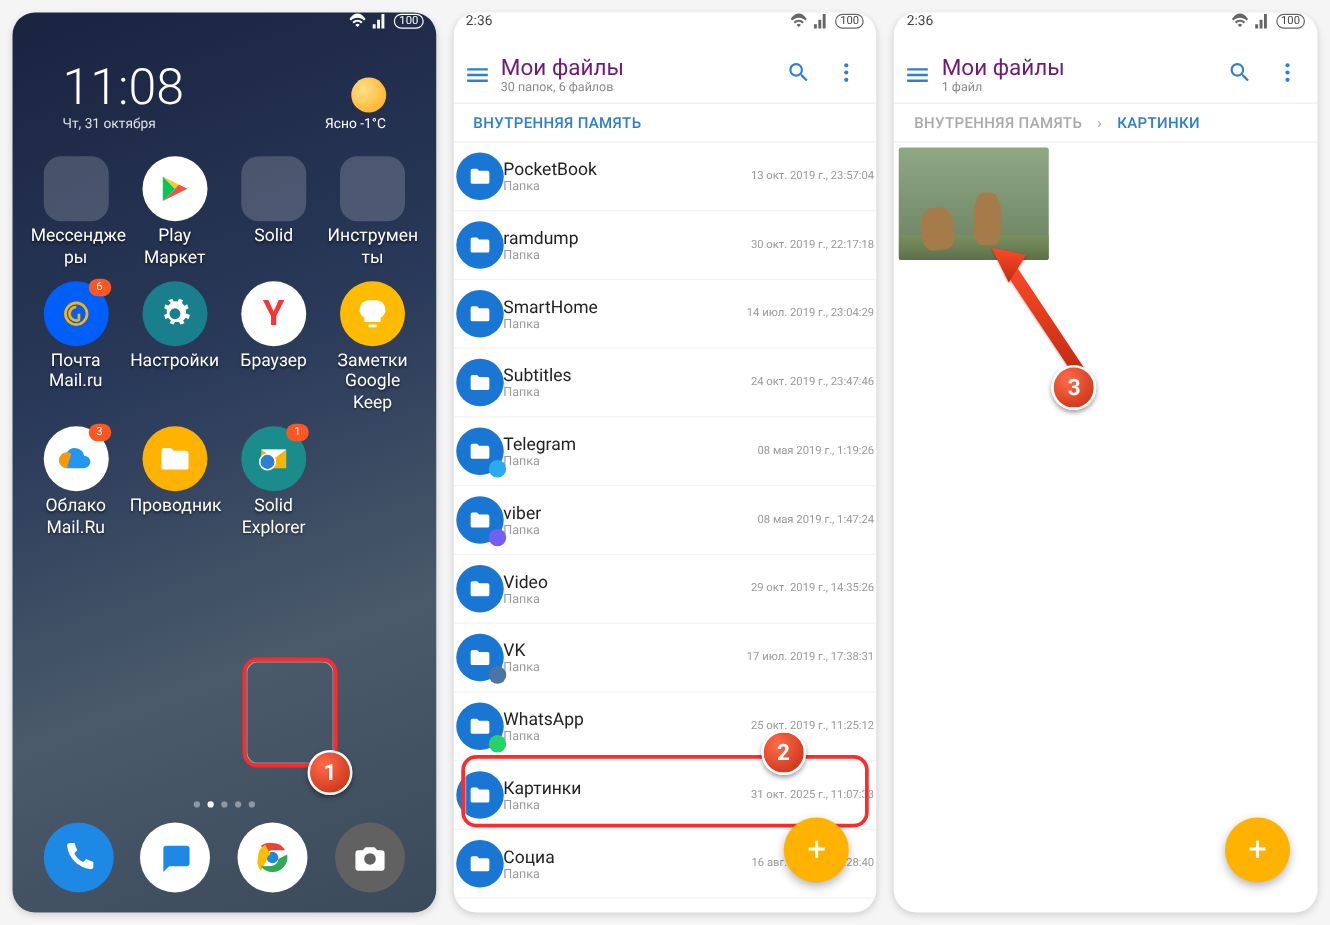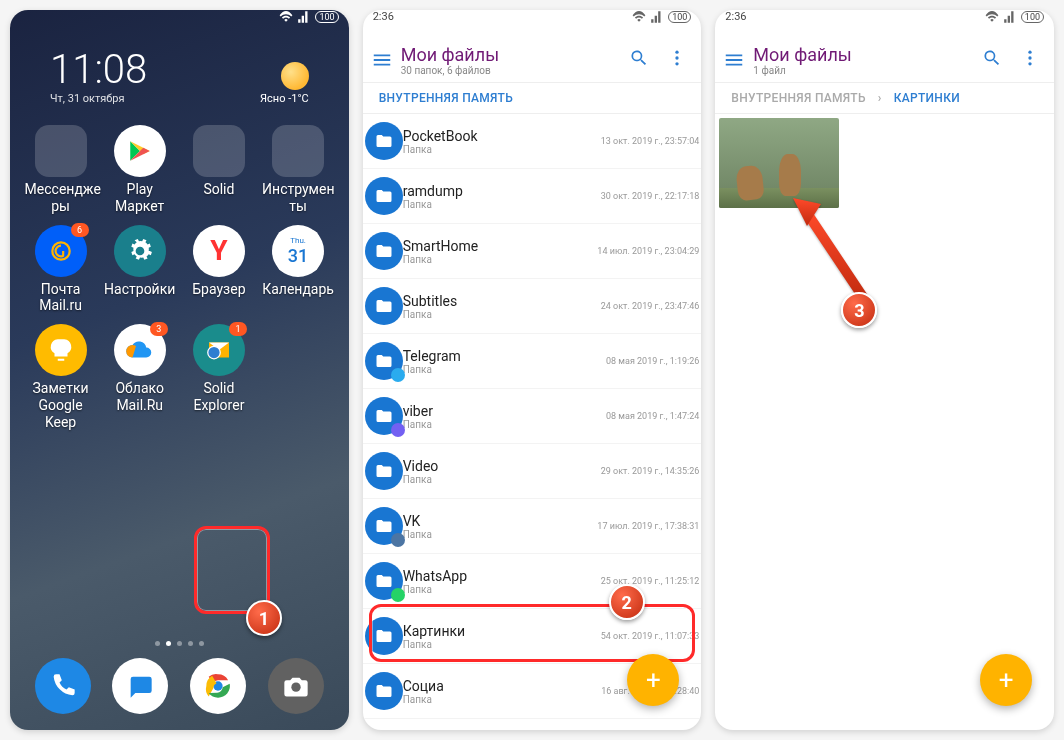--- a/index.html
+++ b/index.html
@@ -150,47 +150,46 @@
         </div>
         <div class="app-lbl">Настройки</div>
       </div>
       <div class="app">
         <div class="app-ico" style="background: rgb(255, 255, 255);">
           <span style="color:#f33;font-weight:bold;font-size:28px">Y</span>
         </div>
         <div class="app-lbl">Браузер</div>
       </div>
       <div class="app">
-        <div class="app-ico" style="background: rgb(255, 255, 255);">
-          <div style="background:#fff;width:42px;height:42px;border-radius:8px;display:flex;flex-direction:column;align-items:center;justify-content:center;font-size:8px;color:#1976d2">
-            <span>Thu.</span>
-            <span style="font-size:18px;font-weight:500">31</span>
-          </div>
-        </div>
-        <div class="app-lbl">Календарь</div>
-      </div>
-      <div class="app">
         <div class="app-ico" style="background: rgb(255, 187, 0);">
           <svg width="26" height="26" viewBox="0 0 24 24" fill="#fff">
             <path d="M9 2a7 7 0 00-3 13v3h12v-3a7 7 0 00-3-13H9zm0 18h6v2H9z"></path>
           </svg>
         </div>
         <div class="app-lbl">Заметки
 Google Keep</div>
       </div>
       <div class="app">
         <div class="app-ico" style="background: rgb(255, 255, 255);">
           <svg width="30" height="30" viewBox="0 0 24 24">
             <path fill="#2196f3" d="M6 18a5 5 0 010-10 6 6 0 0111 2 4 4 0 010 8H6z"></path>
             <path fill="#ff9800" d="M6 18a5 5 0 010-10c1 0 2 .3 2.8.8L6 18z"></path>
           </svg>
           <span class="badge">3</span>
         </div>
         <div class="app-lbl">Облако
 Mail.Ru</div>
+      </div>
+      <div class="app">
+        <div class="app-ico" style="background: rgb(255, 179, 0);">
+          <svg width="26" height="26" viewBox="0 0 24 24" fill="#fff">
+            <path d="M2 6a2 2 0 012-2h5l2 2h9a2 2 0 012 2v10a2 2 0 01-2 2H4a2 2 0 01-2-2V6z"></path>
+          </svg>
+        </div>
+        <div class="app-lbl">Проводник</div>
       </div>
       <div class="app">
         <div class="app-ico" style="background: rgb(26, 140, 140);">
           <svg width="30" height="30" viewBox="0 0 24 24">
             <path fill="#ffb300" d="M4 6h16v12H4z"></path>
             <path fill="#fff" d="M4 6h16l-8 6z"></path>
             <circle cx="8" cy="14" r="5" fill="#2e7ed1" stroke="#fff" stroke-width="1"></circle>
           </svg>
           <span class="badge">1</span>
         </div>
@@ -397,21 +396,21 @@
       <div class="frow">
         <div class="fico">
           <svg width="18" height="18" viewBox="0 0 24 24" fill="#fff">
             <path d="M2 6a2 2 0 012-2h5l2 2h9a2 2 0 012 2v10a2 2 0 01-2 2H4a2 2 0 01-2-2V6z"></path>
           </svg>
         </div>
         <div class="finfo">
           <div class="fname">Картинки</div>
           <div class="ftype">Папка</div>
         </div>
-        <div class="fdate">54 окт. 2019 г., 11:07:33</div>
+        <div class="fdate">31 окт. 2025 г., 11:07:33</div>
       </div>
       <div class="frow">
         <div class="fico">
           <svg width="18" height="18" viewBox="0 0 24 24" fill="#fff">
             <path d="M2 6a2 2 0 012-2h5l2 2h9a2 2 0 012 2v10a2 2 0 01-2 2H4a2 2 0 01-2-2V6z"></path>
           </svg>
         </div>
         <div class="finfo">
           <div class="fname">Социа</div>
           <div class="ftype">Папка</div>

